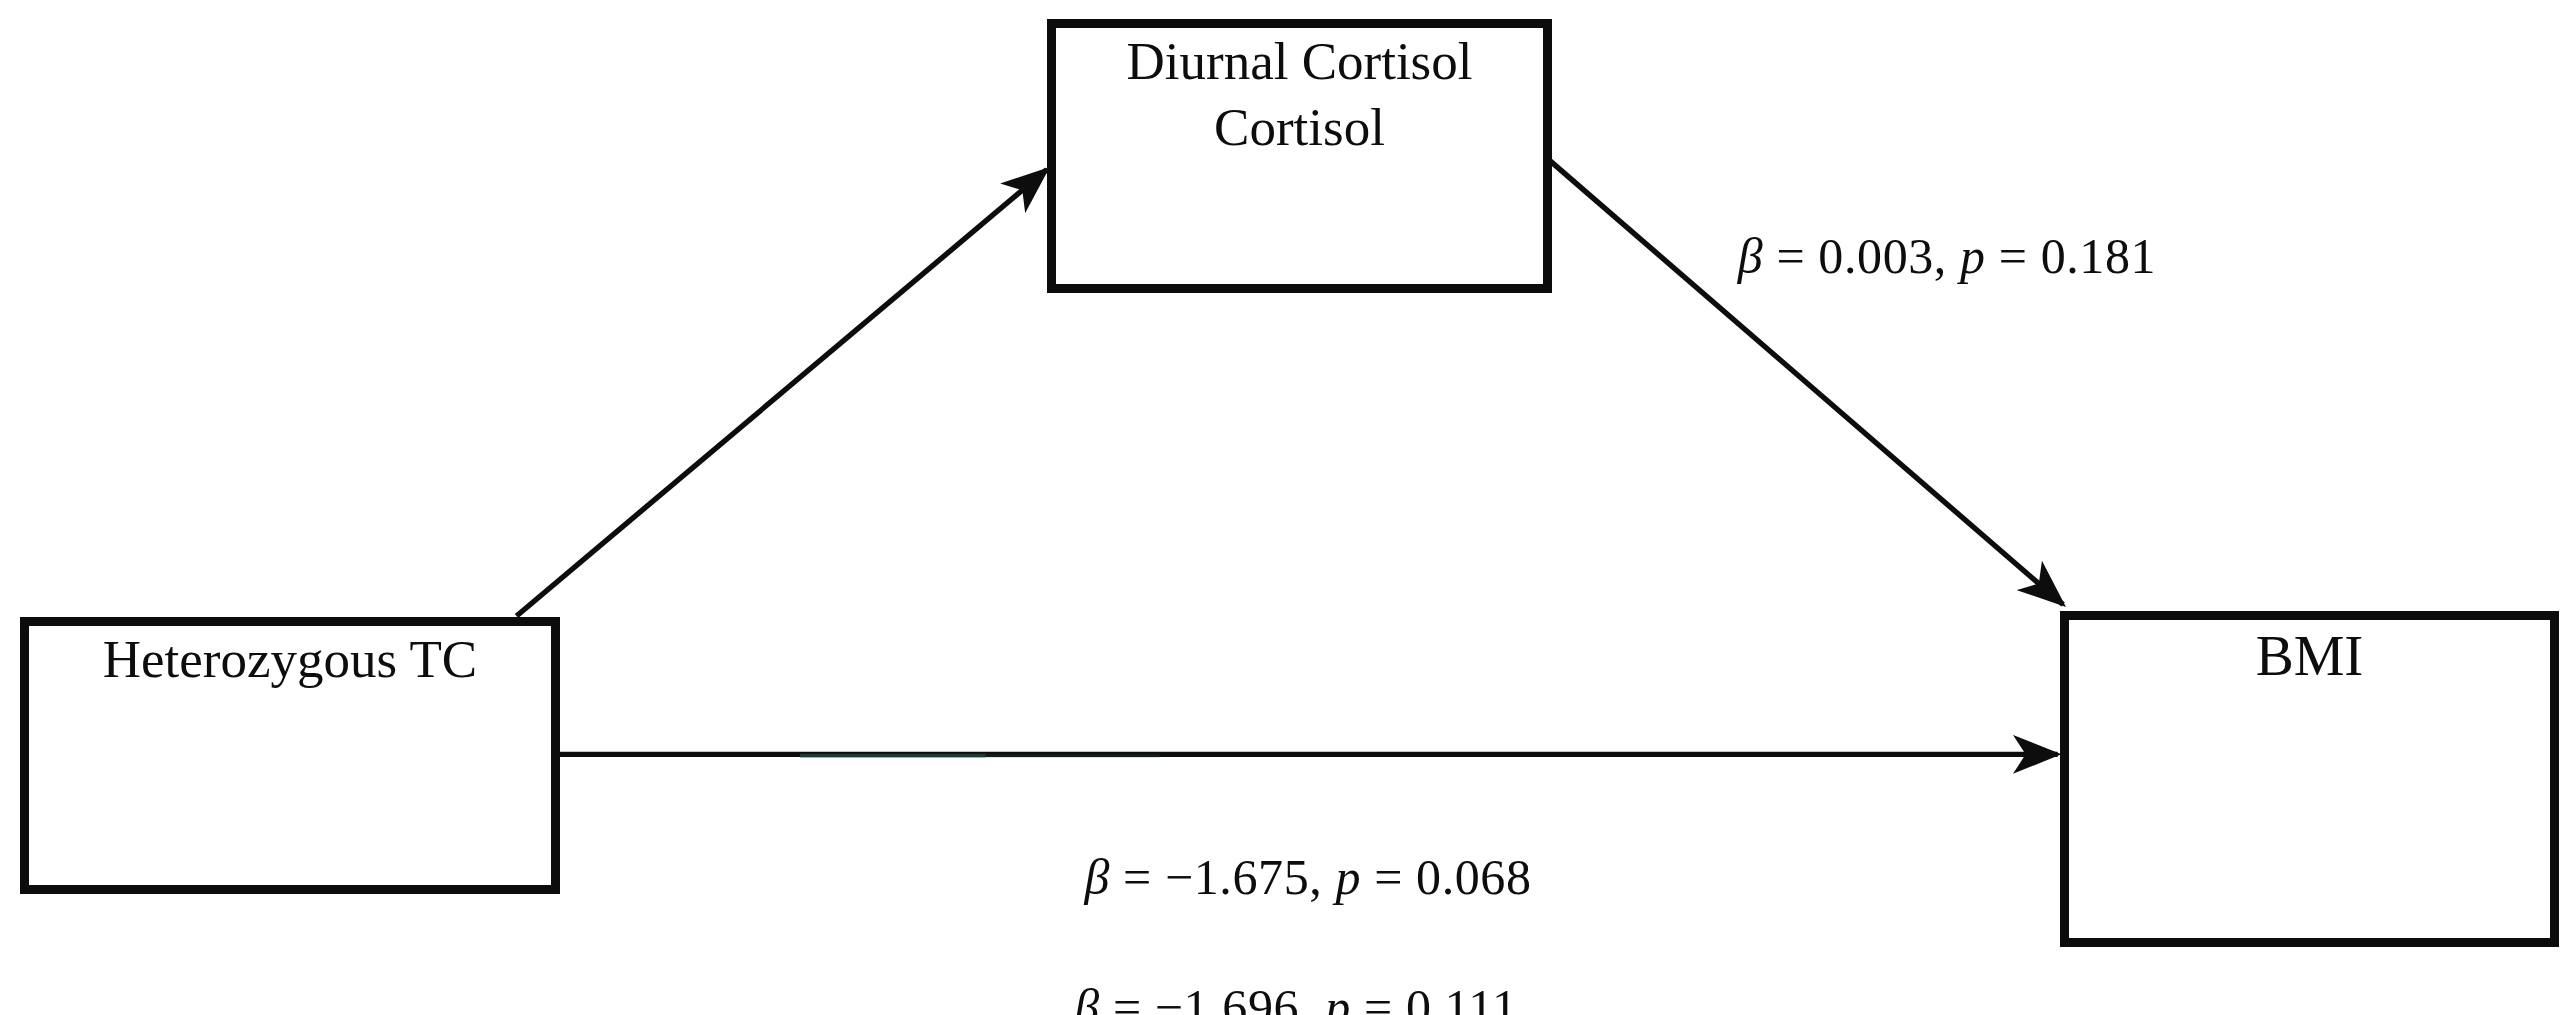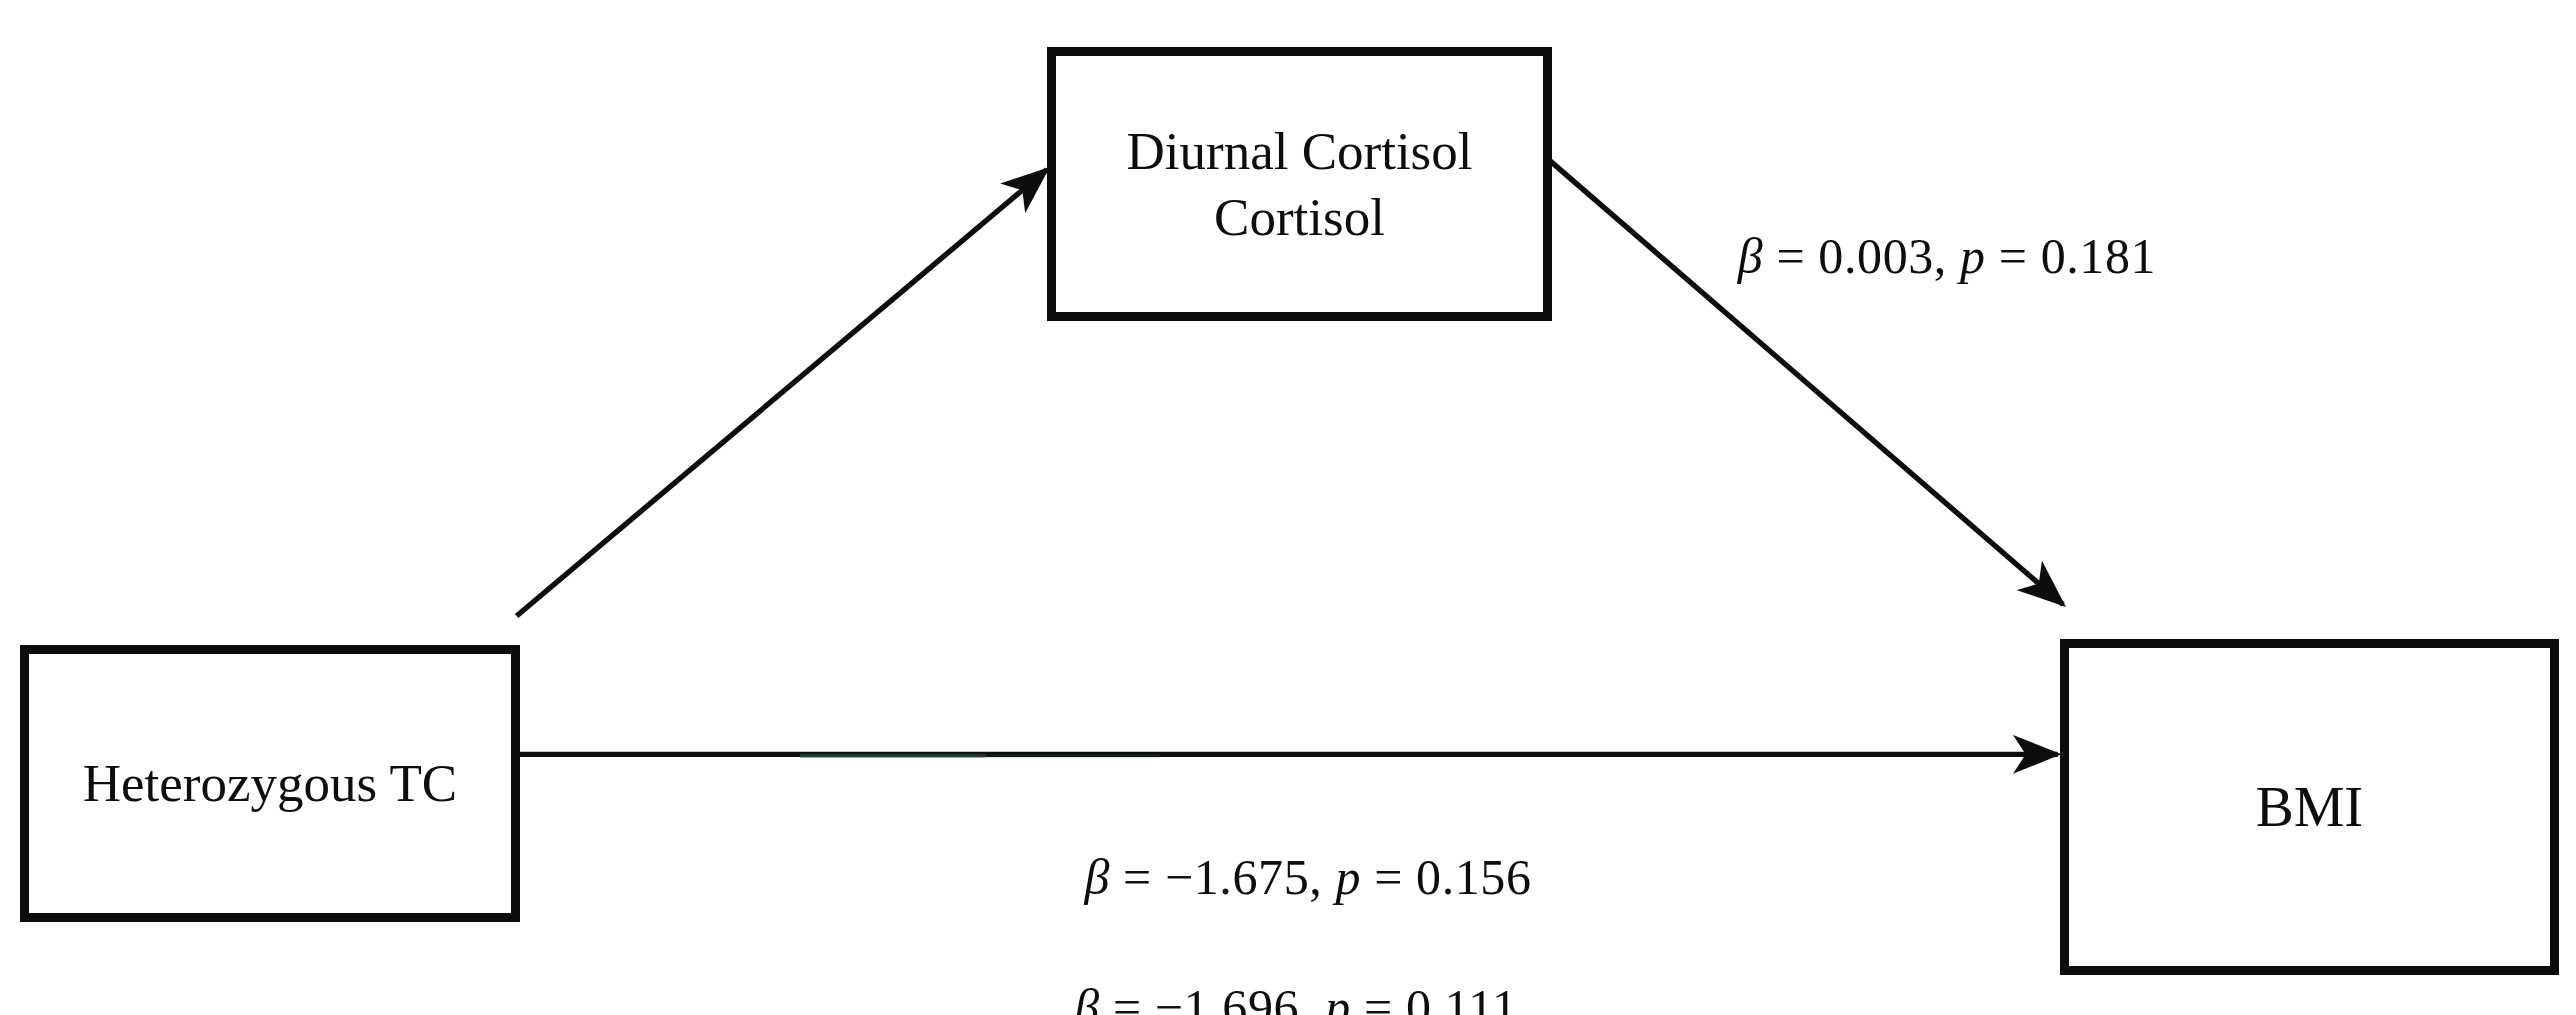--- a/index.html
+++ b/index.html
@@ -25,27 +25,25 @@
     height: 1015px;
   }
   .box {
     position: absolute;
     box-sizing: border-box;
     border: 9.6px solid #0c0c0c;
     background: #ffffff;
     display: flex;
     flex-direction: column;
     align-items: center;
-    justify-content: center;
     text-align: center;
     font-size: 53px;
     line-height: 1.25;
-    margin-top: 28px;
   }
-  .box-predictor { left: 20px;  top: 617px; width: 500px; height: 277px; }
+  .box-predictor { left: 20px;  top: 617px; width: 540px; height: 277px; }
   .box-mediator  { left: 1047px; top: 19px;  width: 505px; height: 274px; }
   .box-outcome   { left: 2060px; top: 611px; width: 499px; height: 336px; font-size: 57px; }
   .path-label {
     position: absolute;
     transform: translate(-50%, -50%);
     white-space: nowrap;
     font-size: 50px;
     letter-spacing: 0.6px;
   }
   .path-label .sym { font-style: italic; }
@@ -88,21 +86,21 @@
   <div class="box box-outcome">
     <div>BMI</div>
   </div>
 
 
   <div class="path-label label-b">
     <span class="sym">β</span><span> = 0.003, </span><span class="sym">p</span><span> = 0.181</span>
   </div>
 
   <div class="path-label label-c">
-    <span class="sym">β</span><span> = −1.675, </span><span class="sym">p</span><span> = 0.156</span>
+    <span class="sym">β</span><span> = −1.675, </span><span class="sym">p</span><span> = 0.068</span>
   </div>
 
   <div class="path-label label-d">
     <span class="sym">β</span><span> = −1.696, </span><span class="sym">p</span><span> = 0.111</span>
   </div>
 
 </div>
 
 
 </body></html>

